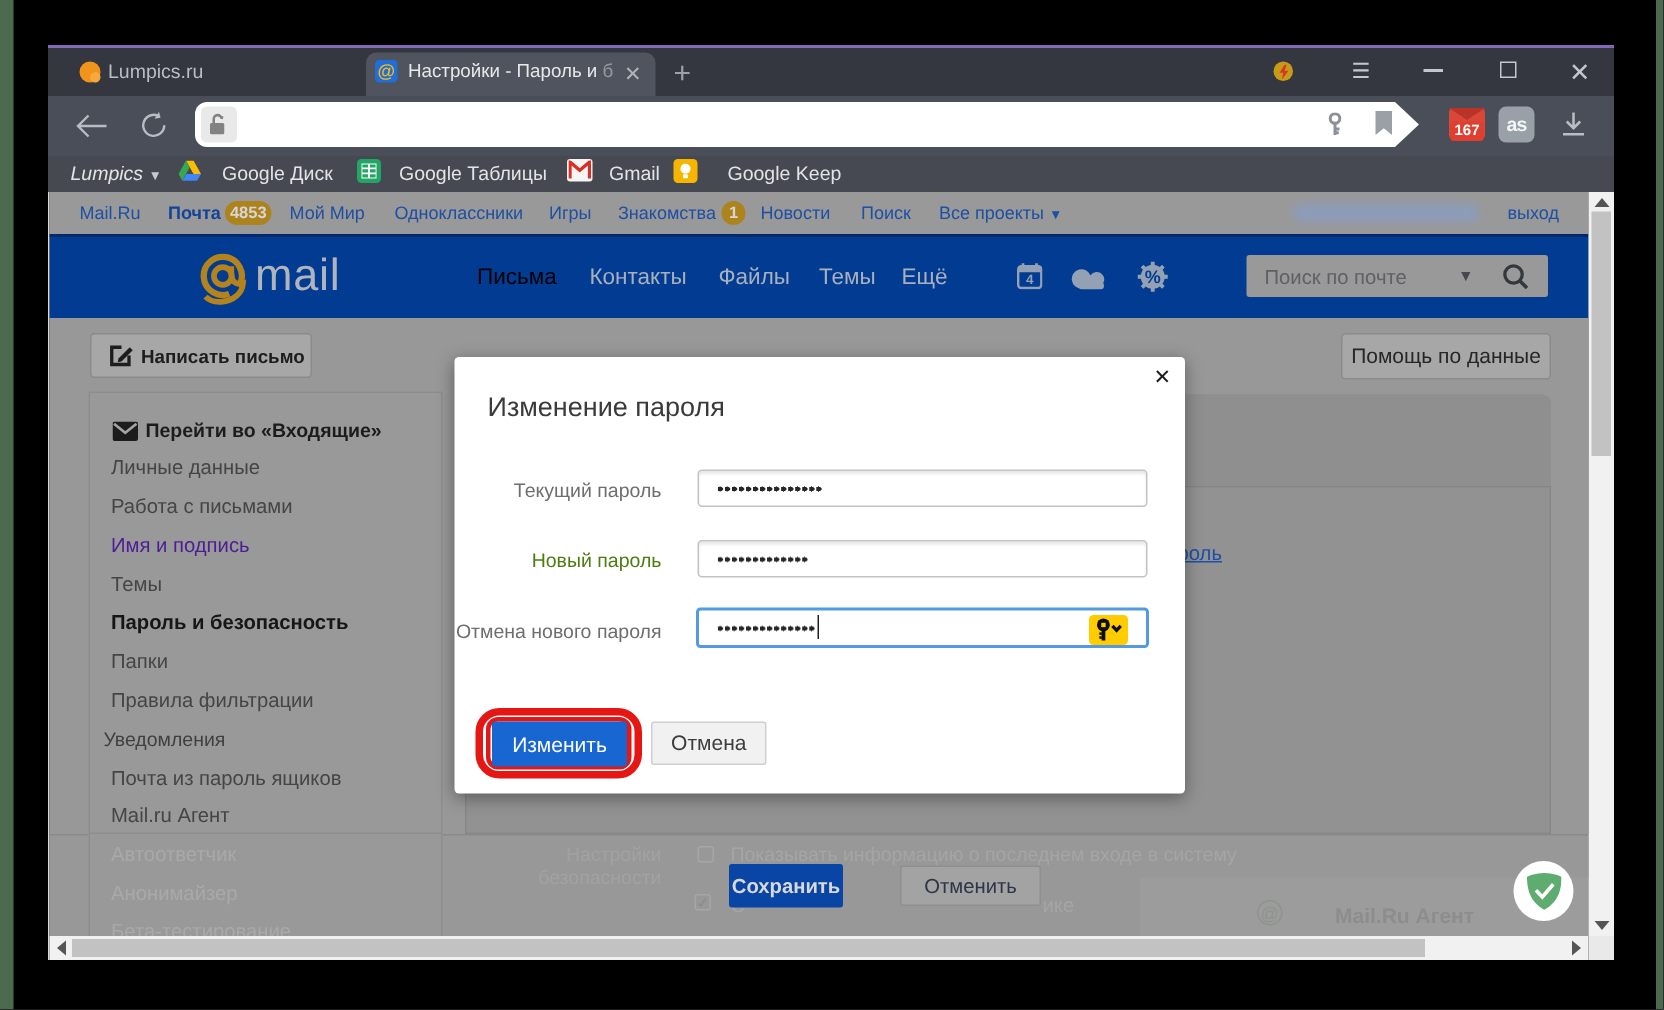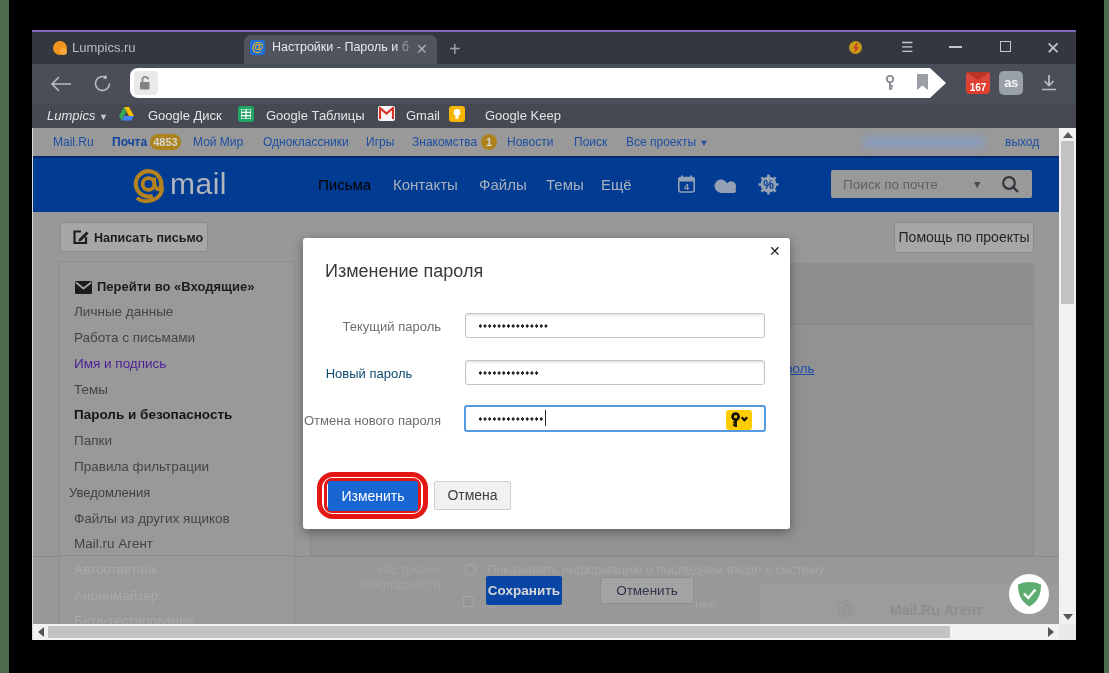--- a/index.html
+++ b/index.html
@@ -158,41 +158,41 @@
         <circle cx="8" cy="8" r="5.8" fill="none" stroke="#34373c" stroke-width="2.2"></circle>
         <path d="M12.3 12.3 L17 17" stroke="#34373c" stroke-width="2.4"></path>
       </svg>
 
     <div class="abs" style="left:27px;top:94px;width:148px;height:30px;background:#a7a7a7;border:1px solid #8b8b8b;border-radius:3px;"></div>
     <svg class="abs" style="left:40px;top:101px;" width="16" height="16" viewBox="0 0 16 16">
         <path d="M13 8 V14 H1.5 V2.5 H8" stroke="#1d1d1d" stroke-width="2.2" fill="none"></path>
         <path d="M6 10 L13.5 2.5 L15.5 4.5 L8 12 L5.5 12.5 Z" fill="#1d1d1d"></path>
       </svg>
     <div class="abs" style="left:61px;top:103px;font-size:12.5px;font-weight:bold;color:#1d1d1d;">Написать письмо</div>
-    <div class="abs" style="left:861px;top:94px;width:140px;height:31px;background:#a7a7a7;border:1px solid #8b8b8b;border-radius:3px;text-align:center;line-height:29px;font-size:14px;color:#262626;">Помощь по проекты</div>
+    <div class="abs" style="left:861px;top:94px;width:140px;height:31px;background:#a7a7a7;border:1px solid #8b8b8b;border-radius:3px;text-align:center;line-height:29px;font-size:14px;color:#262626;">Помощь по данные</div>
 
     <div class="abs" style="left:277px;top:135px;width:724px;height:293px;background:#929292;border:1px solid #878787;border-radius:6px 6px 0 0;"></div>
     <div class="abs" style="left:277px;top:135px;width:724px;height:62px;background:#8f8f8f;border-bottom:1px solid #858585;border-radius:6px 6px 0 0;"></div>
     <div class="abs" style="left:752px;top:233px;font-size:13.5px;color:#1d4fa8;text-decoration:underline;">роль</div>
 
     <div class="abs" style="left:26px;top:133px;width:236px;height:295px;background:#999999;border:1px solid #8d8d8d;"></div>
     <svg class="abs" style="left:42px;top:153px;" width="17" height="13" viewBox="0 0 17 13">
         <rect x="0" y="0" width="17" height="13" rx="1.5" fill="#1c1c1c"></rect>
         <path d="M1 1.5 L8.5 7.5 L16 1.5" stroke="#a4a4a4" stroke-width="1.8" fill="none"></path>
       </svg>
     <div class="abs" style="left:64px;top:151px;font-size:13px;font-weight:bold;color:#1c1c1c;">Перейти во «Входящие»</div>
     <div class="abs" style="left:41px;top:176px;font-size:13.5px;color:#454545;">Личные данные</div>
     <div class="abs" style="left:41px;top:202px;font-size:13.5px;color:#454545;">Работа с письмами</div>
     <div class="abs" style="left:41px;top:228px;font-size:13.5px;color:#4c1d95;">Имя и подпись</div>
     <div class="abs" style="left:41px;top:254px;font-size:13.5px;color:#454545;">Темы</div>
     <div class="abs" style="left:41px;top:279px;font-size:13.5px;font-weight:bold;color:#161616;">Пароль и безопасность</div>
     <div class="abs" style="left:41px;top:305px;font-size:13.5px;color:#454545;">Папки</div>
     <div class="abs" style="left:41px;top:331px;font-size:13.5px;color:#454545;">Правила фильтрации</div>
     <div class="abs" style="left:36px;top:357px;font-size:13px;color:#404040;">Уведомления</div>
-    <div class="abs" style="left:41px;top:383px;font-size:13.5px;color:#454545;">Файлы из других ящиков</div>
+    <div class="abs" style="left:41px;top:383px;font-size:13.5px;color:#454545;">Почта из пароль ящиков</div>
     <div class="abs" style="left:41px;top:408px;font-size:13.5px;color:#454545;">Mail.ru Агент</div>
 
     <div class="abs" style="left:0;top:428px;width:1026px;height:68px;background:#989898;border-top:1px solid #8a8a8a;"></div>
     <div class="abs" style="left:26px;top:428px;width:236px;height:68px;background:#999999;border-left:1px solid #8d8d8d;border-right:1px solid #8d8d8d;"></div>
     <div class="abs" style="left:41px;top:434px;font-size:13.5px;color:#a9a9a9;">Автоответчик</div>
     <div class="abs" style="left:41px;top:460px;font-size:13.5px;color:#a9a9a9;">Анонимайзер</div>
     <div class="abs" style="left:41px;top:485px;font-size:13.5px;color:#a9a9a9;">Бета-тестирование</div>
     <div class="abs" style="left:308px;top:434px;width:100px;text-align:right;font-size:13px;color:#a2a2a2;">Настройки<br>безопасности</div>
     <div class="abs" style="left:432px;top:436px;width:11px;height:11px;border:1px solid #a6a6a6;background:#989898;border-radius:2px;"></div>
     <div class="abs" style="left:454px;top:434px;font-size:13px;color:#a5a5a5;">Показывать информацию о последнем входе в систему</div>
@@ -220,21 +220,21 @@
   
   <div class="abs" style="left:1059px;top:624px;width:17px;height:16px;background:#e9e9e9;"></div>
 
   
   <div class="abs" id="modal" style="left:303px;top:238px;width:487px;height:291px;background:#fff;border-radius:3px;box-shadow:0 3px 11px rgba(0,0,0,0.38);">
     <div class="abs" style="left:466px;top:5px;font-size:14px;color:#1c1c1c;">✕</div>
     <div class="abs" style="left:22px;top:23px;font-size:18px;color:#3a3a3a;">Изменение пароля</div>
     <div class="abs" style="left:-6px;top:81px;width:144px;text-align:right;font-size:13px;color:#6e6e6e;white-space:nowrap;">Текущий пароль</div>
     <div class="abs" style="left:162px;top:75px;width:300px;height:25px;border:1px solid #c3c3c3;border-radius:3px;background:#fff;box-shadow:inset 0 2px 2px rgba(0,0,0,0.09);"></div>
     <div class="abs" style="left:175px;top:84px;width:70px;height:8px;background-image:radial-gradient(circle 1.7px at 2.2px 4px, #262626 98%, transparent);background-size:4.7px 8px;background-repeat:repeat-x;"></div>
-    <div class="abs" style="left:-6px;top:128px;width:144px;text-align:center;font-size:13px;color:#0c4a6e;white-space:nowrap;">Новый пароль</div>
+    <div class="abs" style="left:-6px;top:128px;width:144px;text-align:right;font-size:13px;color:#4d7c0f;white-space:nowrap;">Новый пароль</div>
     <div class="abs" style="left:162px;top:122px;width:300px;height:25px;border:1px solid #c3c3c3;border-radius:3px;background:#fff;box-shadow:inset 0 2px 2px rgba(0,0,0,0.09);"></div>
     <div class="abs" style="left:175px;top:131px;width:61px;height:8px;background-image:radial-gradient(circle 1.7px at 2.2px 4px, #262626 98%, transparent);background-size:4.7px 8px;background-repeat:repeat-x;"></div>
     <div class="abs" style="left:-6px;top:175px;width:144px;text-align:right;font-size:13px;color:#6e6e6e;white-space:nowrap;">Отмена нового пароля</div>
     <div class="abs" style="left:161px;top:167px;width:302px;height:27px;border:2px solid #539ae0;border-radius:3px;background:#fff;"></div>
     <div class="abs" style="left:175px;top:177px;width:66px;height:8px;background-image:radial-gradient(circle 1.7px at 2.2px 4px, #262626 98%, transparent);background-size:4.7px 8px;background-repeat:repeat-x;"></div>
     <div class="abs" style="left:242px;top:172px;width:1px;height:16px;background:#222;"></div>
     <div class="abs" style="left:423px;top:172px;width:26px;height:20px;background:#fc0;border-radius:3px;"></div>
     <svg class="abs" style="left:427px;top:174px;" width="19" height="16" viewBox="0 0 19 16">
         <circle cx="5.6" cy="4.6" r="4.3" fill="#0d0d0d"></circle>
         <rect x="4.2" y="3.2" width="2.9" height="2.9" fill="#fc0"></rect>

